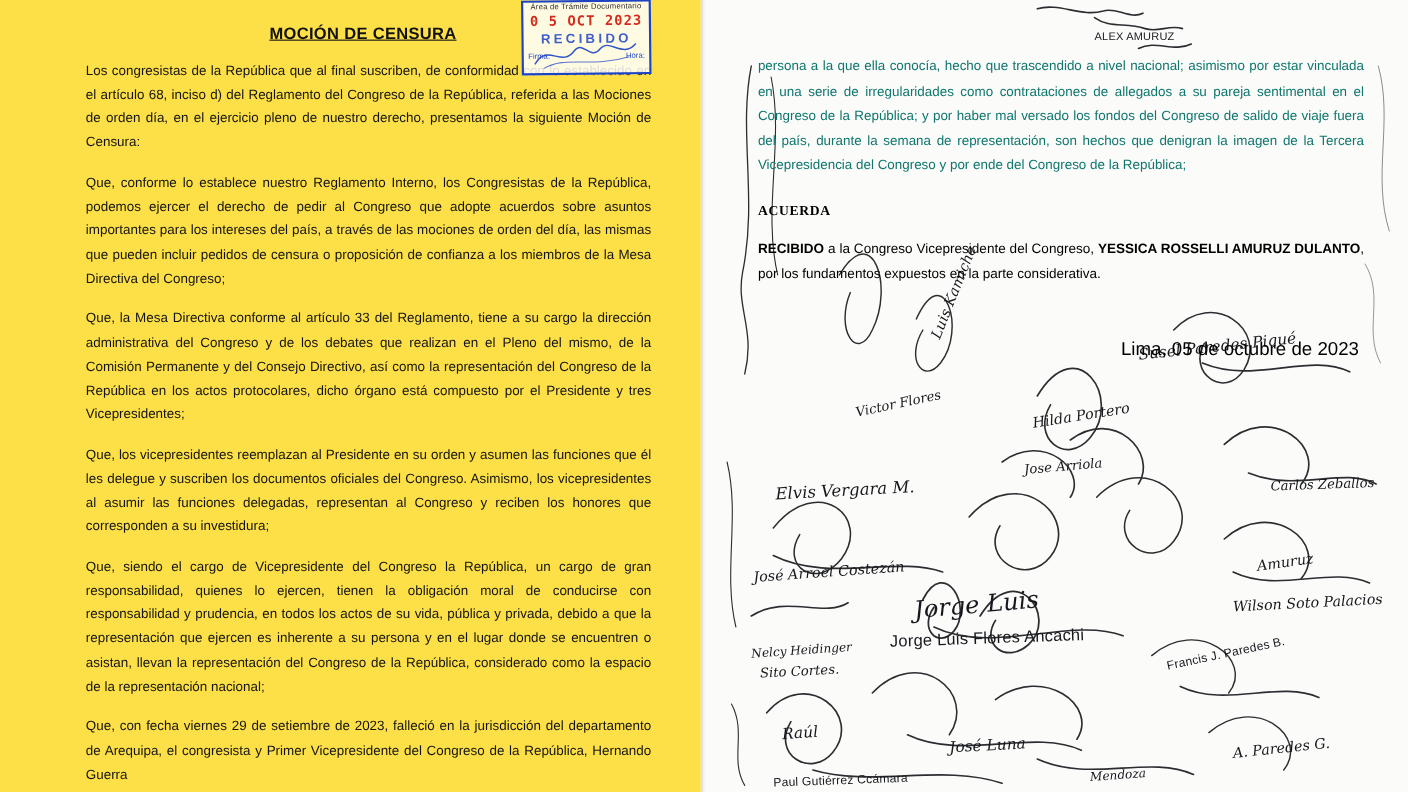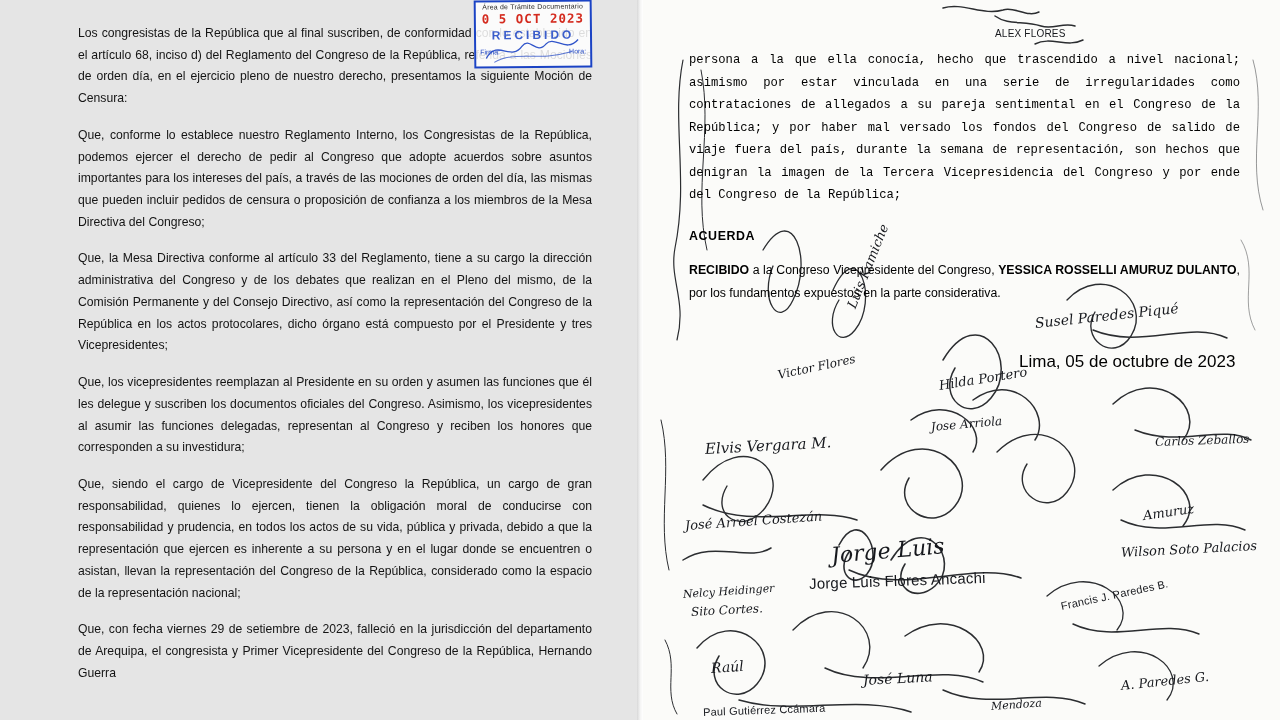--- a/index.html
+++ b/index.html
@@ -20,21 +20,21 @@
     height: 720px;
     display: flex;
     background: #ffffff;
   }
 
   
   .page-left {
     position: relative;
     width: 637px;
     height: 720px;
-    background: #e5e5e5;
+    background: #fde047;
     overflow: hidden;
   }
   .page-left .inner {
     padding: 8px 45px 0 78px;
   }
   .doc-title {
     text-align: center;
     font-weight: bold;
     font-size: 15px;
     letter-spacing: .3px;
@@ -129,28 +129,28 @@
     overflow: hidden;
   }
   .page-right .inner {
     position: relative;
     padding: 34px 40px 0 46px;
     z-index: 3;
   }
   .page-right .para {
     font-size: 12.2px;
     line-height: 1.85;
-    color: #000000;
-    font-family: Liberation Mono, monospace;
+    color: #0f766e;
   }
   .acuerda {
     font-weight: bold;
     font-size: 12.4px;
     margin-top: 22px;
     letter-spacing: .6px;
+    font-family: Liberation Serif, serif;
   }
   .censurar {
     font-size: 12.3px;
     line-height: 1.85;
     margin-top: 16px;
     text-align: justify;
   }
   .censurar b { font-weight: bold; }
   .place-date {
     font-size: 17px;
@@ -189,20 +189,21 @@
         <span>Firma:</span>
         <span>Hora:</span>
       </div>
       <svg class="stamp-sign" viewBox="0 0 96 32">
         <path d="M2,26 C14,6 26,30 38,14 C46,4 52,24 62,12 C70,3 82,22 94,8" stroke="#1b43c4" stroke-width="1.3" fill="none" opacity=".9"></path>
         <path d="M10,30 C30,18 52,30 88,20" stroke="#1b43c4" stroke-width="1" fill="none" opacity=".7"></path>
       </svg>
     </div>
 
     <div class="inner">
+      <div class="doc-title">MOCIÓN DE CENSURA</div>
       <p class="para first">Los congresistas de la República que al final suscriben, de conformidad con lo establecido en el artículo 68, inciso d) del Reglamento del Congreso de la República, referida a las Mociones de orden día, en el ejercicio pleno de nuestro derecho, presentamos la siguiente Moción de Censura:</p>
       <p class="para">Que, conforme lo establece nuestro Reglamento Interno, los Congresistas de la República, podemos ejercer el derecho de pedir al Congreso que adopte acuerdos sobre asuntos importantes para los intereses del país, a través de las mociones de orden del día, las mismas que pueden incluir pedidos de censura o proposición de confianza a los miembros de la Mesa Directiva del Congreso;</p>
       <p class="para">Que, la Mesa Directiva conforme al artículo 33 del Reglamento, tiene a su cargo la dirección administrativa del Congreso y de los debates que realizan en el Pleno del mismo, de la Comisión Permanente y del Consejo Directivo, así como la representación del Congreso de la República en los actos protocolares, dicho órgano está compuesto por el Presidente y tres Vicepresidentes;</p>
       <p class="para">Que, los vicepresidentes reemplazan al Presidente en su orden y asumen las funciones que él les delegue y suscriben los documentos oficiales del Congreso. Asimismo, los vicepresidentes al asumir las funciones delegadas, representan al Congreso y reciben los honores que corresponden a su investidura;</p>
       <p class="para">Que, siendo el cargo de Vicepresidente del Congreso la República, un cargo de gran responsabilidad, quienes lo ejercen, tienen la obligación moral de conducirse con responsabilidad y prudencia, en todos los actos de su vida, pública y privada, debido a que la representación que ejercen es inherente a su persona y en el lugar donde se encuentren o asistan, llevan la representación del Congreso de la República, considerado como la espacio de la representación nacional;</p>
       <p class="para">Que, con fecha viernes 29 de setiembre de 2023, falleció en la jurisdicción del departamento de Arequipa, el congresista y Primer Vicepresidente del Congreso de la República, Hernando Guerra</p>
     </div>
   </div>
 
   <div class="gutter"></div>
@@ -259,21 +260,21 @@
     </svg>
 
     <div class="inner">
       <p class="para">persona a la que ella conocía, hecho que trascendido a nivel nacional; asimismo por estar vinculada en una serie de irregularidades como contrataciones de allegados a su pareja sentimental en el Congreso de la República; y por haber mal versado los fondos del Congreso de salido de viaje fuera del país, durante la semana de representación, son hechos que denigran la imagen de la Tercera Vicepresidencia del Congreso y por ende del Congreso de la República;</p>
       <p class="acuerda">ACUERDA</p>
       <p class="censurar"><b>RECIBIDO</b><span> a la Congreso Vicepresidente del Congreso, </span><b>YESSICA ROSSELLI AMURUZ DULANTO</b><span>, por los fundamentos expuestos en la parte considerativa.</span></p>
       <p class="place-date">Lima, 05 de octubre de 2023</p>
     </div>
 
     <div class="sig-layer" id="sig-names">
-        <div class="sig-name" style="left: 352px; top: 28px; font-size: 10px; transform: rotate(0deg); font-family: &quot;Liberation Sans&quot;, sans-serif; font-style: normal; letter-spacing: 0.2px;">ALEX FLORES</div>
+        <div class="sig-name" style="left: 352px; top: 28px; font-size: 10px; transform: rotate(0deg); font-family: &quot;Liberation Sans&quot;, sans-serif; font-style: normal; letter-spacing: 0.2px;">ALEX AMURUZ</div>
         <div class="sig-name" style="left: 208px; top: 300px; font-size: 13px; transform: rotate(-68deg);">Luis Kamiche</div>
         <div class="sig-name" style="left: 62px; top: 440px; font-size: 15px; transform: rotate(-3deg);">Elvis Vergara M.</div>
         <div class="sig-name" style="left: 135px; top: 368px; font-size: 12px; transform: rotate(-12deg);">Victor Flores</div>
         <div class="sig-name" style="left: 296px; top: 378px; font-size: 13px; transform: rotate(-9deg);">Hilda Portero</div>
         <div class="sig-name" style="left: 288px; top: 420px; font-size: 12px; transform: rotate(-5deg);">Jose Arriola</div>
         <div class="sig-name" style="left: 512px; top: 435px; font-size: 12px; transform: rotate(-2deg);">Carlos Zeballos</div>
         <div class="sig-name" style="left: 392px; top: 315px; font-size: 14px; transform: rotate(-6deg);">Susel Paredes Piqué</div>
         <div class="sig-name" style="left: 42px; top: 518px; font-size: 13px; transform: rotate(-4deg);">José Arroel Costezán</div>
         <div class="sig-name" style="left: 188px; top: 543px; font-size: 22px; transform: rotate(-5deg);">Jorge Luis</div>
         <div class="sig-name" style="left: 166px; top: 575px; font-size: 15px; transform: rotate(-2deg); font-family: &quot;Liberation Sans&quot;, sans-serif; font-style: normal; letter-spacing: 0.2px;">Jorge Luis Flores Ancachi</div>

